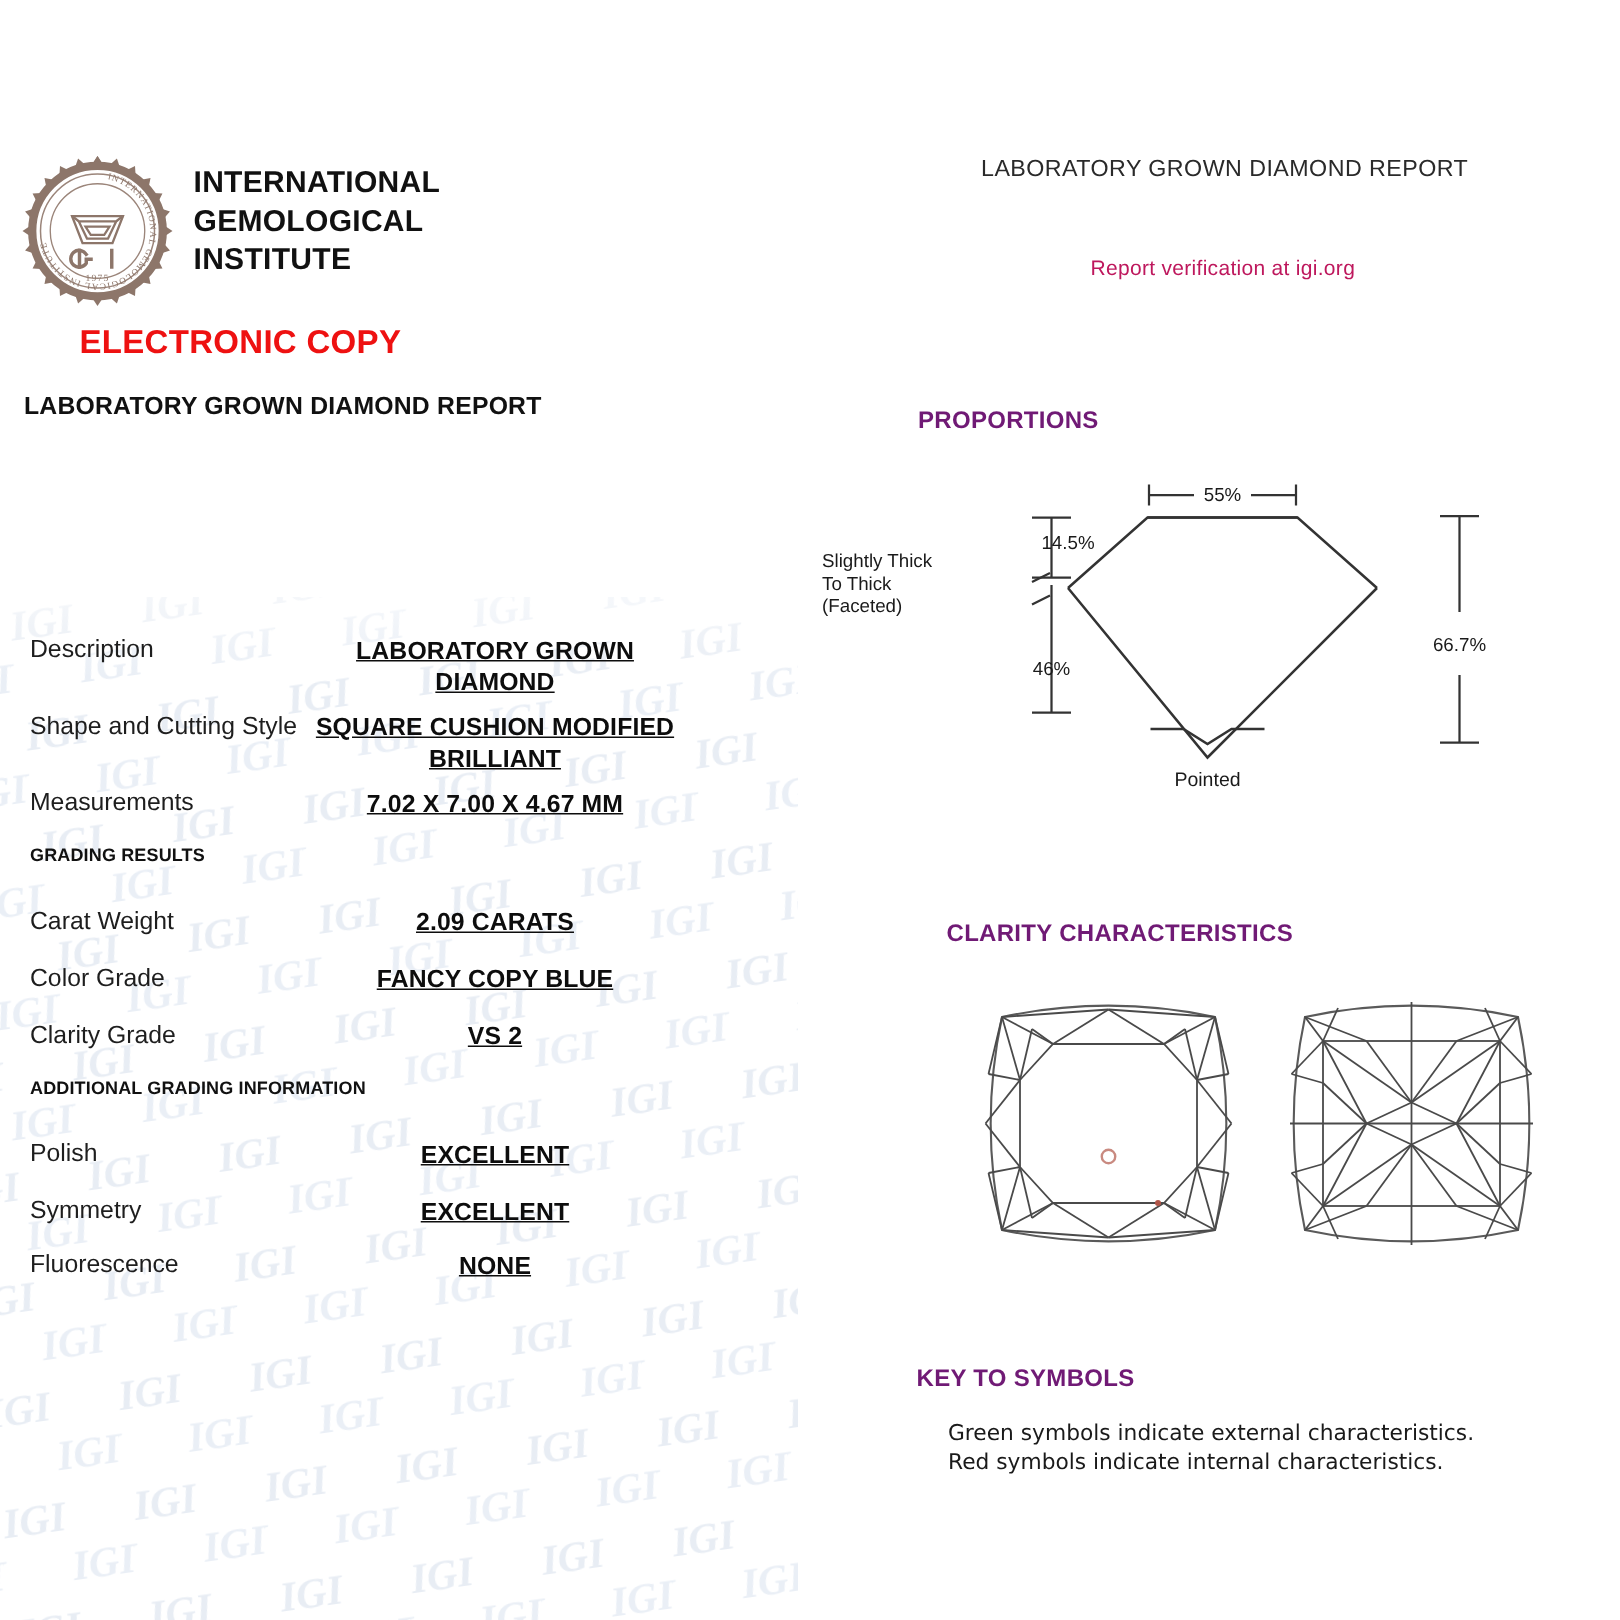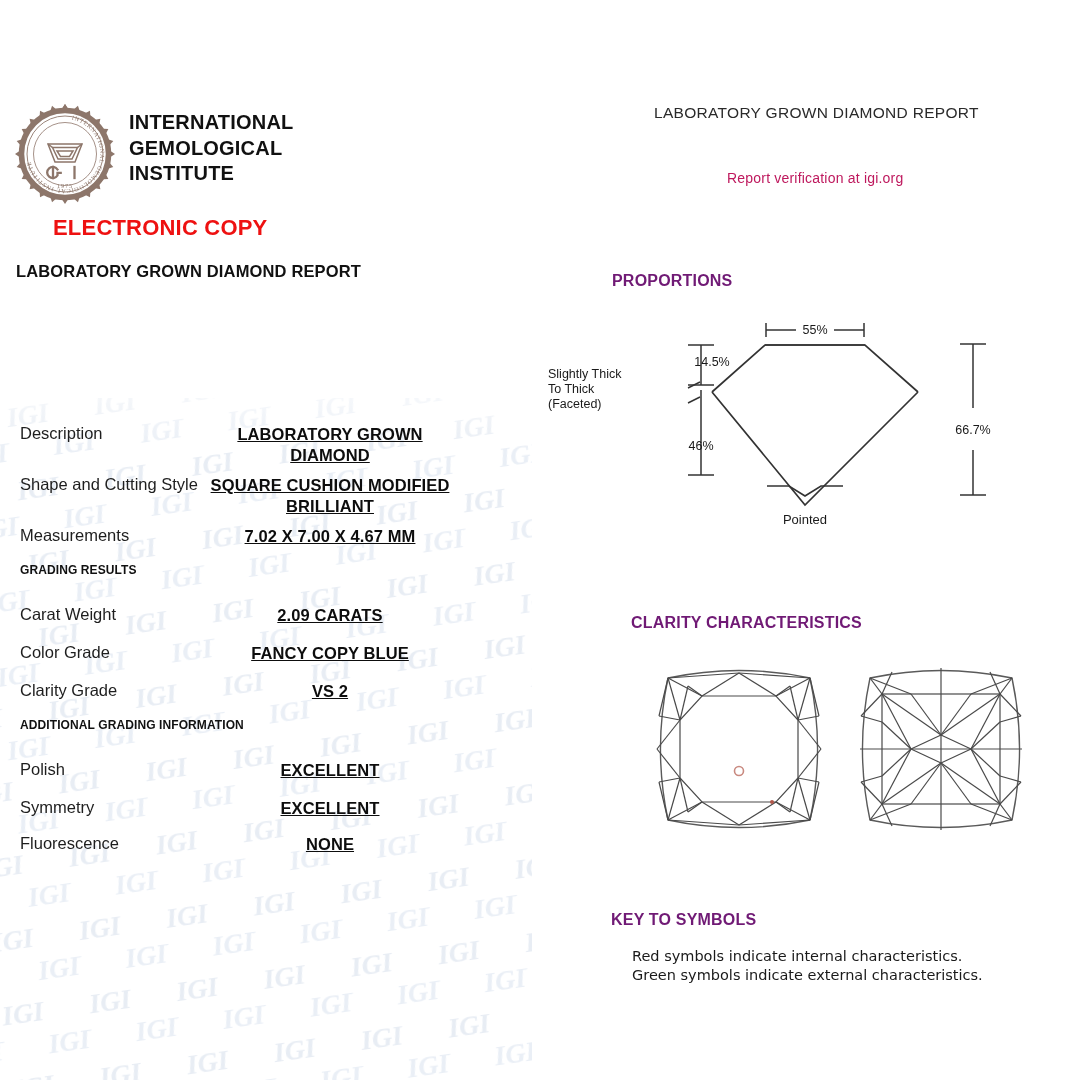--- a/index.html
+++ b/index.html
@@ -536,18 +536,18 @@
         <line x1="321" y1="76" x2="342" y2="82"></line>
         <line x1="481" y1="76" x2="460" y2="82"></line>
         <line x1="321" y1="142" x2="342" y2="136"></line>
         <line x1="481" y1="142" x2="460" y2="136"></line>
       </g>
     </svg>
 
     <div class="r-head" id="key-head">KEY TO SYMBOLS</div>
 
     <div id="key-lines">
+      <div>Green symbols indicate external characteristics.</div>
       <div>Red symbols indicate internal characteristics.</div>
-      <div>Green symbols indicate external characteristics.</div>
     </div>
 
   </div>
 </div>
 
 </body></html>

